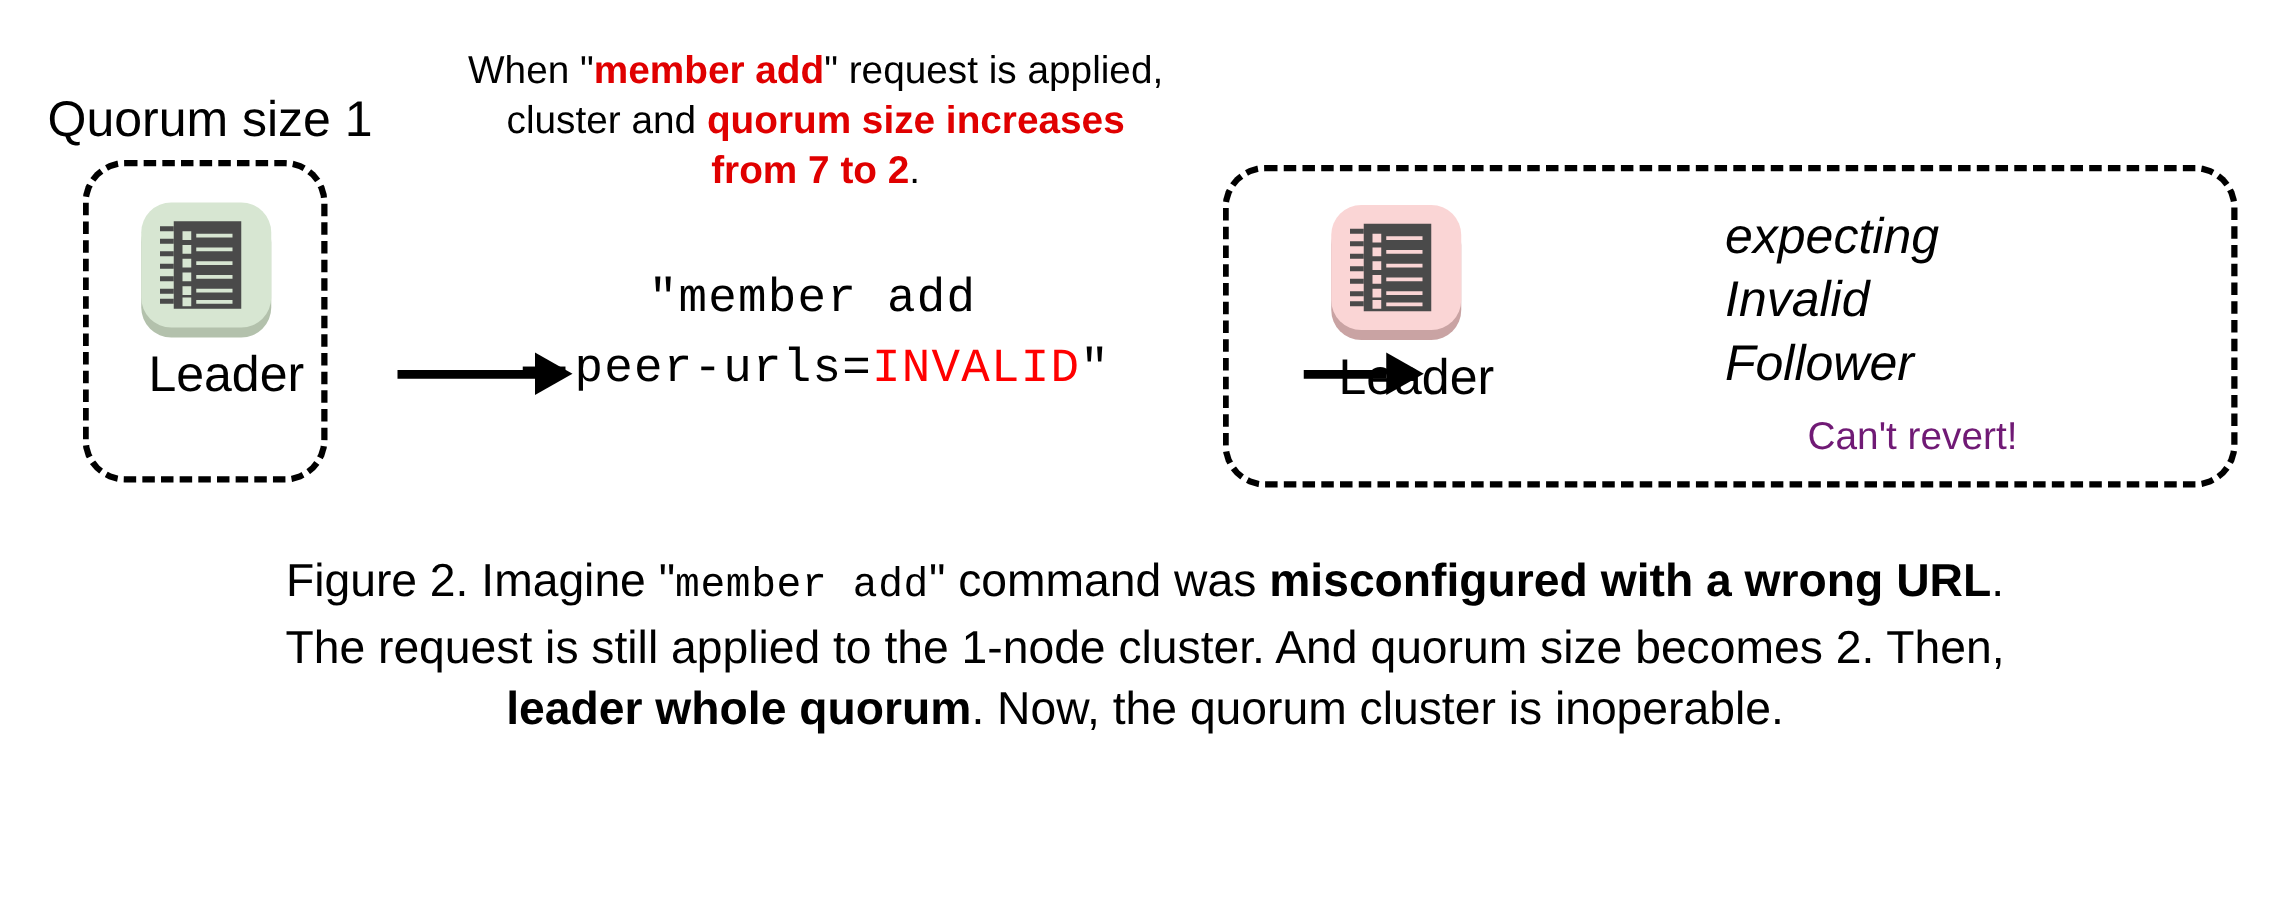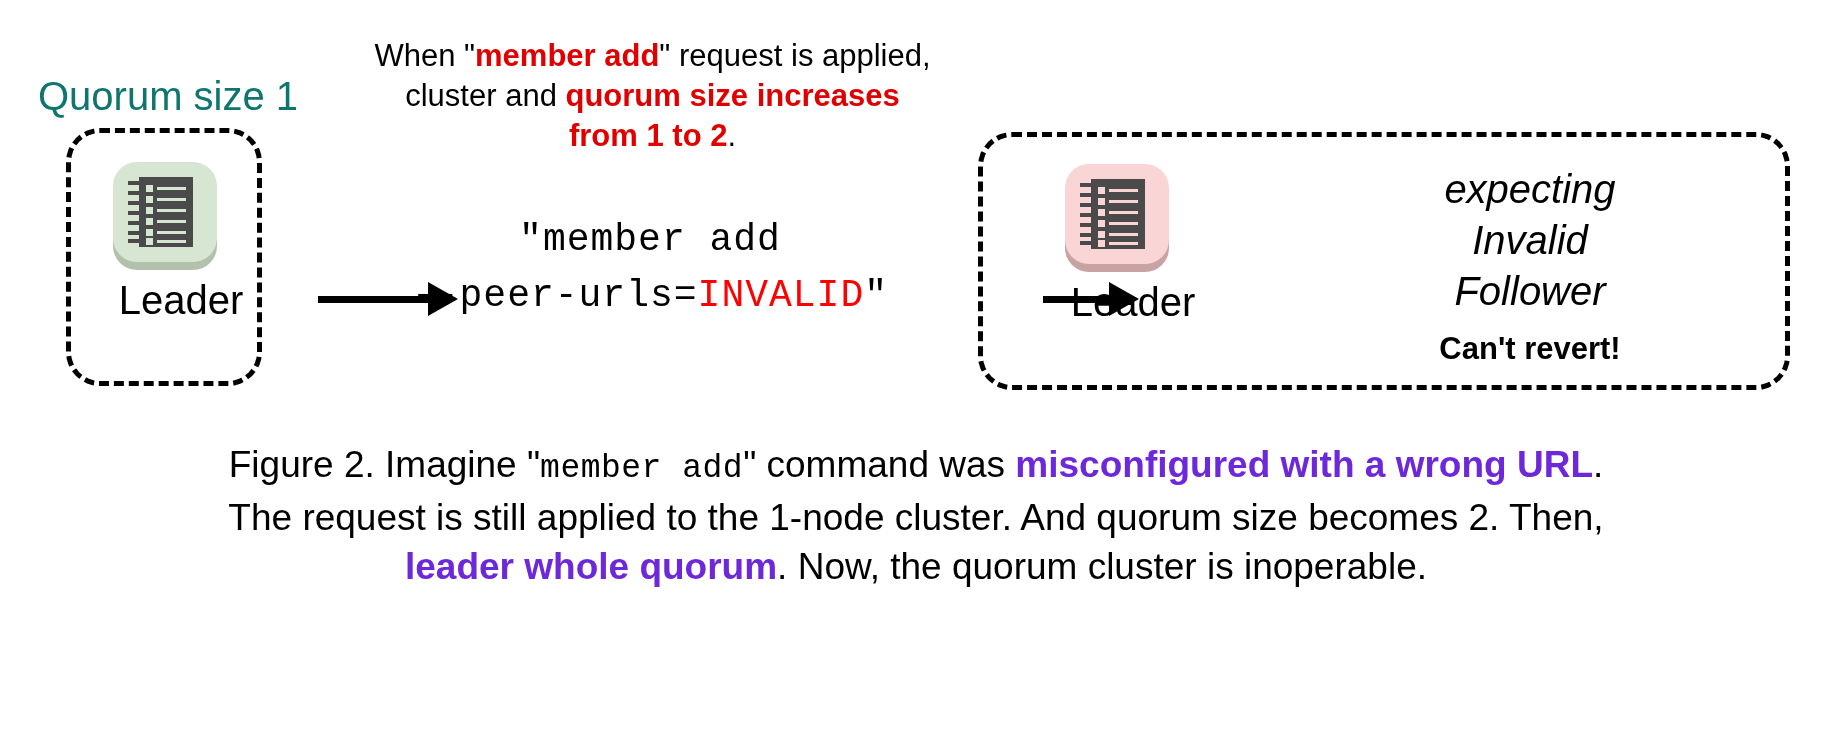--- a/index.html
+++ b/index.html
@@ -20,21 +20,21 @@
     position: absolute;
     inset: 0;
   }
 
   
   .quorum-title {
     position: absolute;
     font-size: 40px;
     line-height: 44px;
     white-space: nowrap;
-    color: #0f766e;
+    color: #000000;
   }
   #quorum-title-left  { left: 38px;  top: 74px; }
   #quorum-title-right { left: 1249px; top: 66px; }
 
   
   .cluster-box {
     position: absolute;
     border: 5px dashed #000000;
     border-radius: 34px;
     box-sizing: border-box;
@@ -175,67 +175,66 @@
     white-space: nowrap;
   }
   .cmd-invalid { color: #ff0000; }
 
   
   #expecting-block {
     position: absolute;
     left: 1380px;
     top: 164px;
     width: 300px;
-    text-align: center;
     font-style: italic;
     font-size: 40px;
     line-height: 51px;
     white-space: nowrap;
   }
   #cant-revert {
     position: absolute;
     left: 1380px;
     top: 331px;
     width: 300px;
     text-align: center;
     font-size: 31px;
-    font-weight: bold;
-    color: #000000;
+    font-weight: normal;
+    color: #701a75;
     white-space: nowrap;
   }
 
   
   #figure-caption {
     position: absolute;
     left: 56px;
     top: 440px;
     width: 1720px;
     text-align: center;
     font-size: 37px;
     line-height: 49px;
   }
   #figure-caption .fig-label { }
   #figure-caption .mono {
     font-family: "Liberation Mono", "DejaVu Sans Mono", monospace;
     font-size: 33px;
     letter-spacing: 0.5px;
   }
-  #figure-caption .cap-red { color: #6d28d9; font-weight: bold; }
+  #figure-caption .cap-red { color: #000000; font-weight: bold; }
 </style>
 </head>
 <body>
 
 <div class="stage">
 
   <div class="quorum-title" id="quorum-title-left">Quorum size 1</div>
 
   <div id="request-note">
     <div><span>When "</span><span class="red-bold">member add</span><span>" request is applied,</span></div>
     <div><span>cluster and </span><span class="red-bold">quorum size increases</span></div>
-    <div><span class="red-bold">from 1 to 2</span><span>.</span></div>
+    <div><span class="red-bold">from 7 to 2</span><span>.</span></div>
   </div>
 
 
   <div class="cluster-box" id="cluster-box-left"></div>
 
   <div class="node" id="node-left">
     <div class="node-icon">
       <div class="tile-shadow tile-green-shadow"></div>
       <div class="tile tile-green"></div>
       <div class="rack rack-green">

